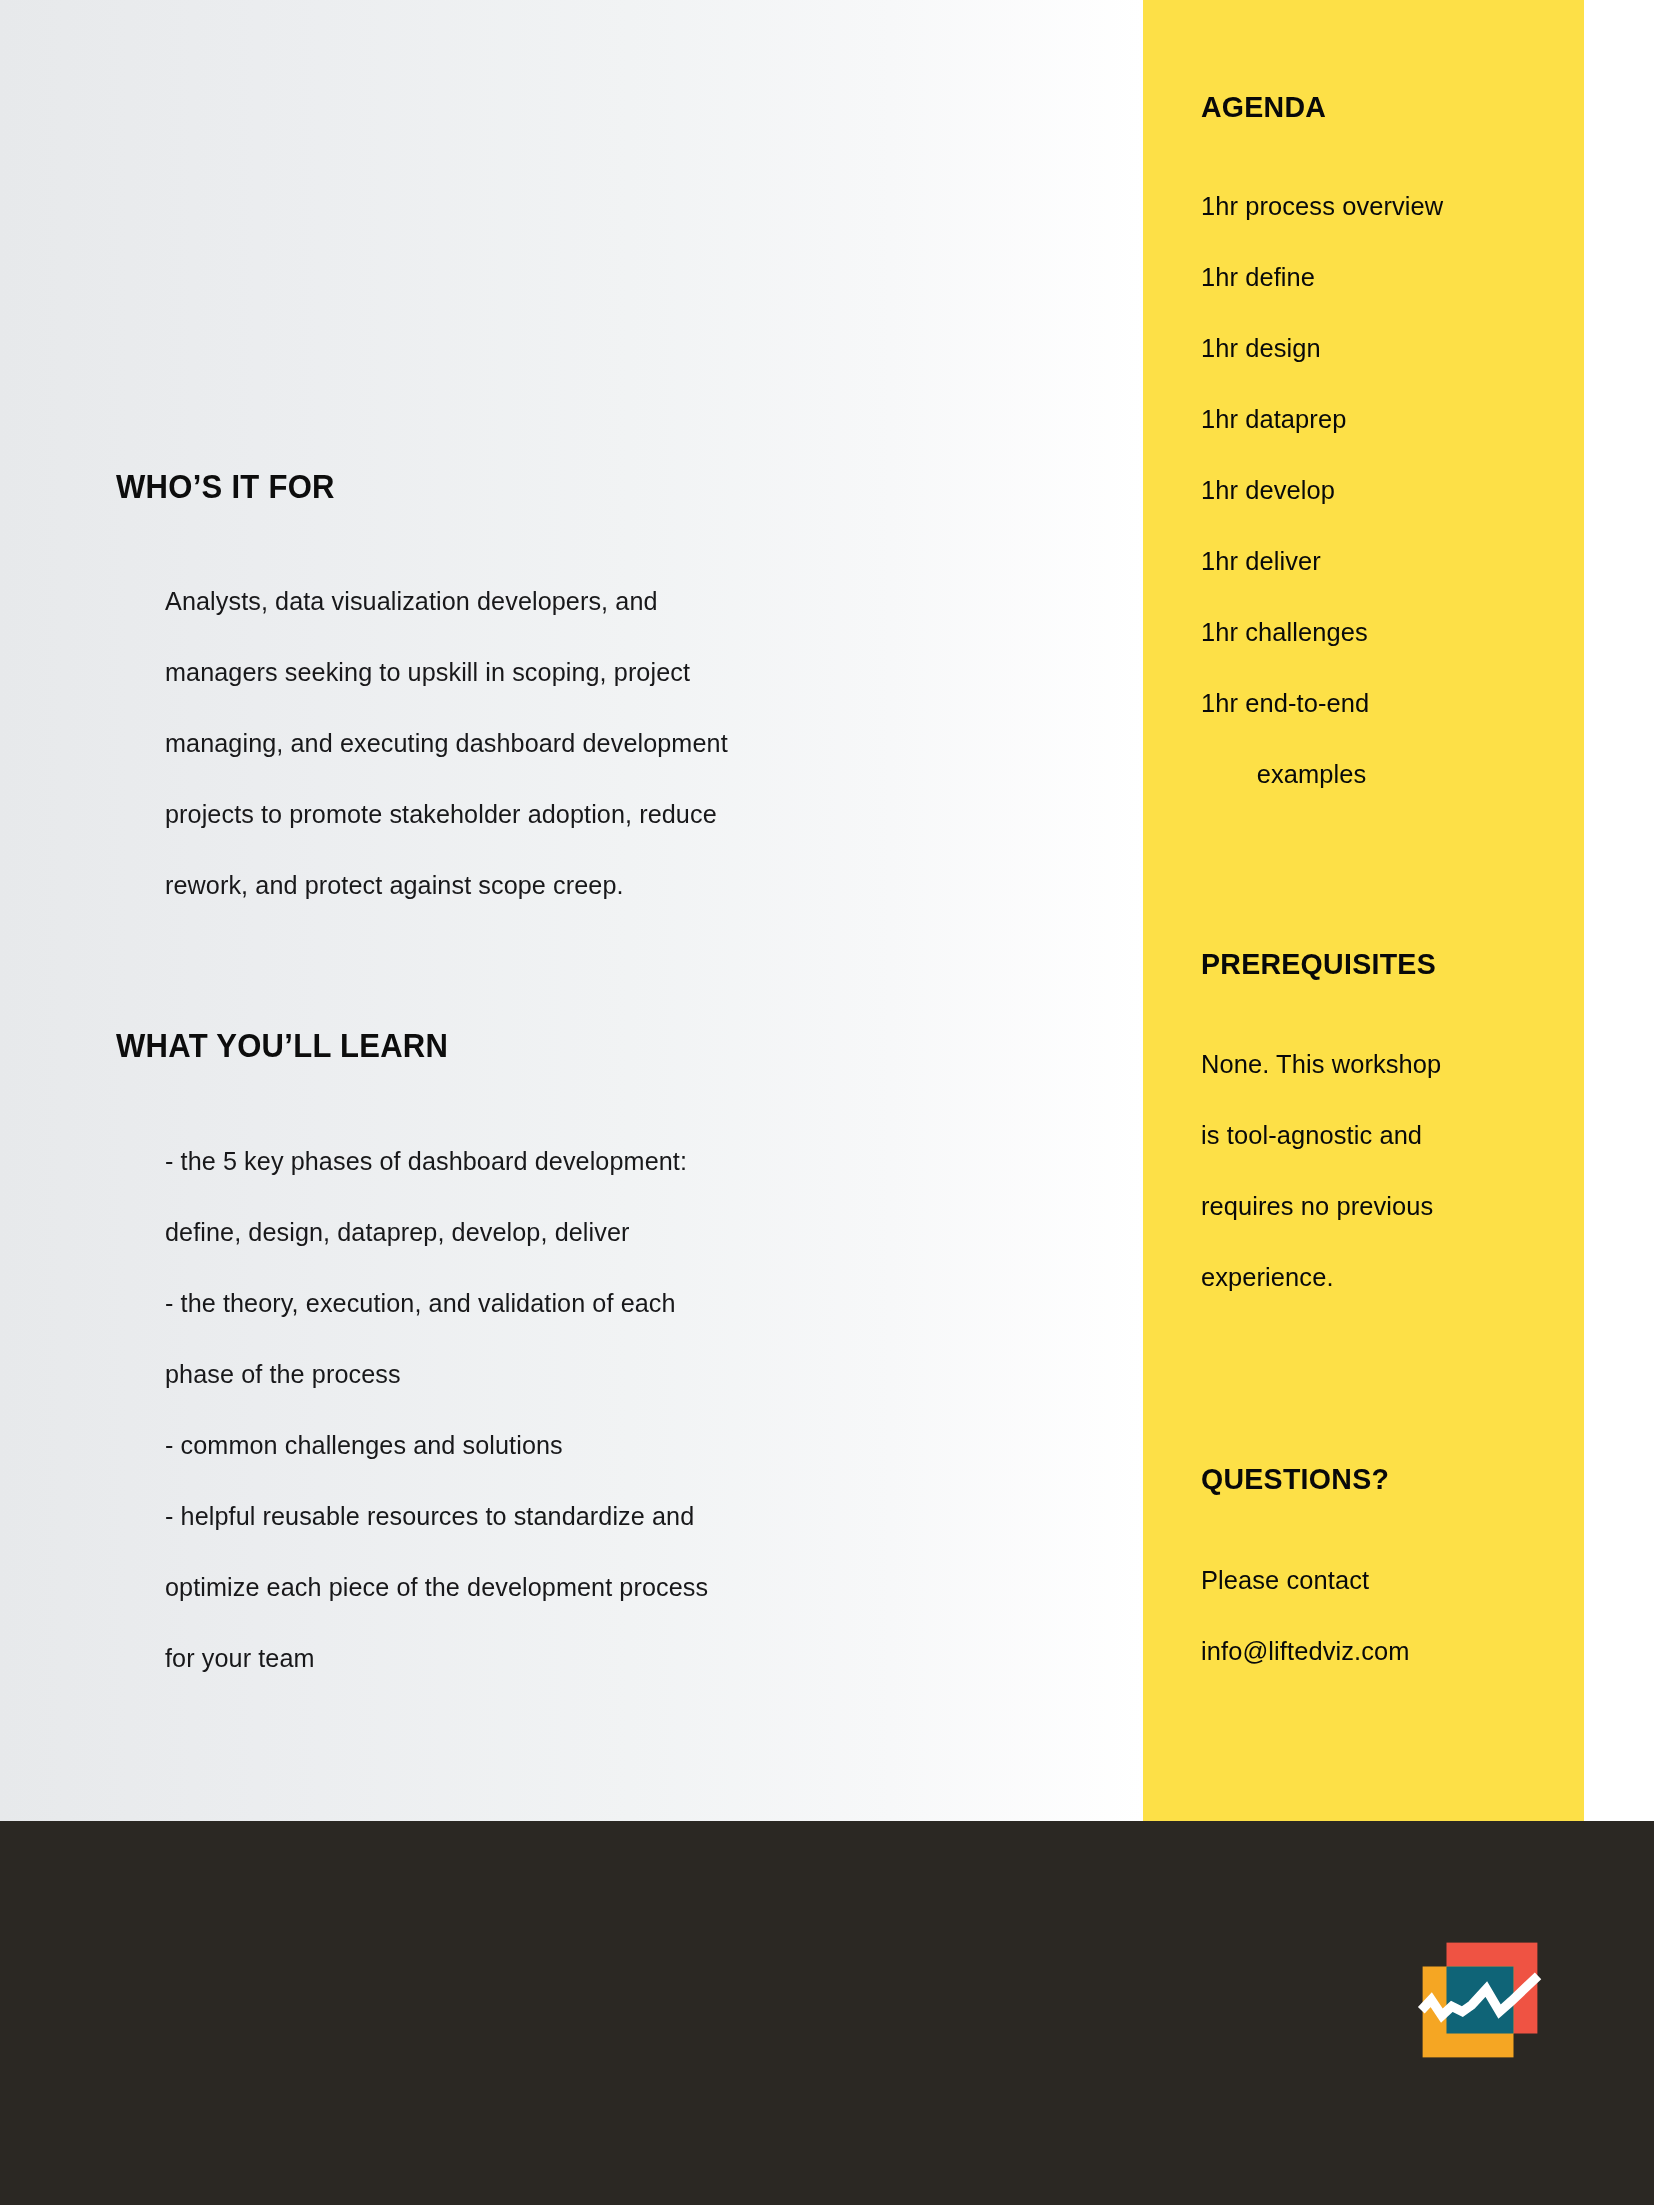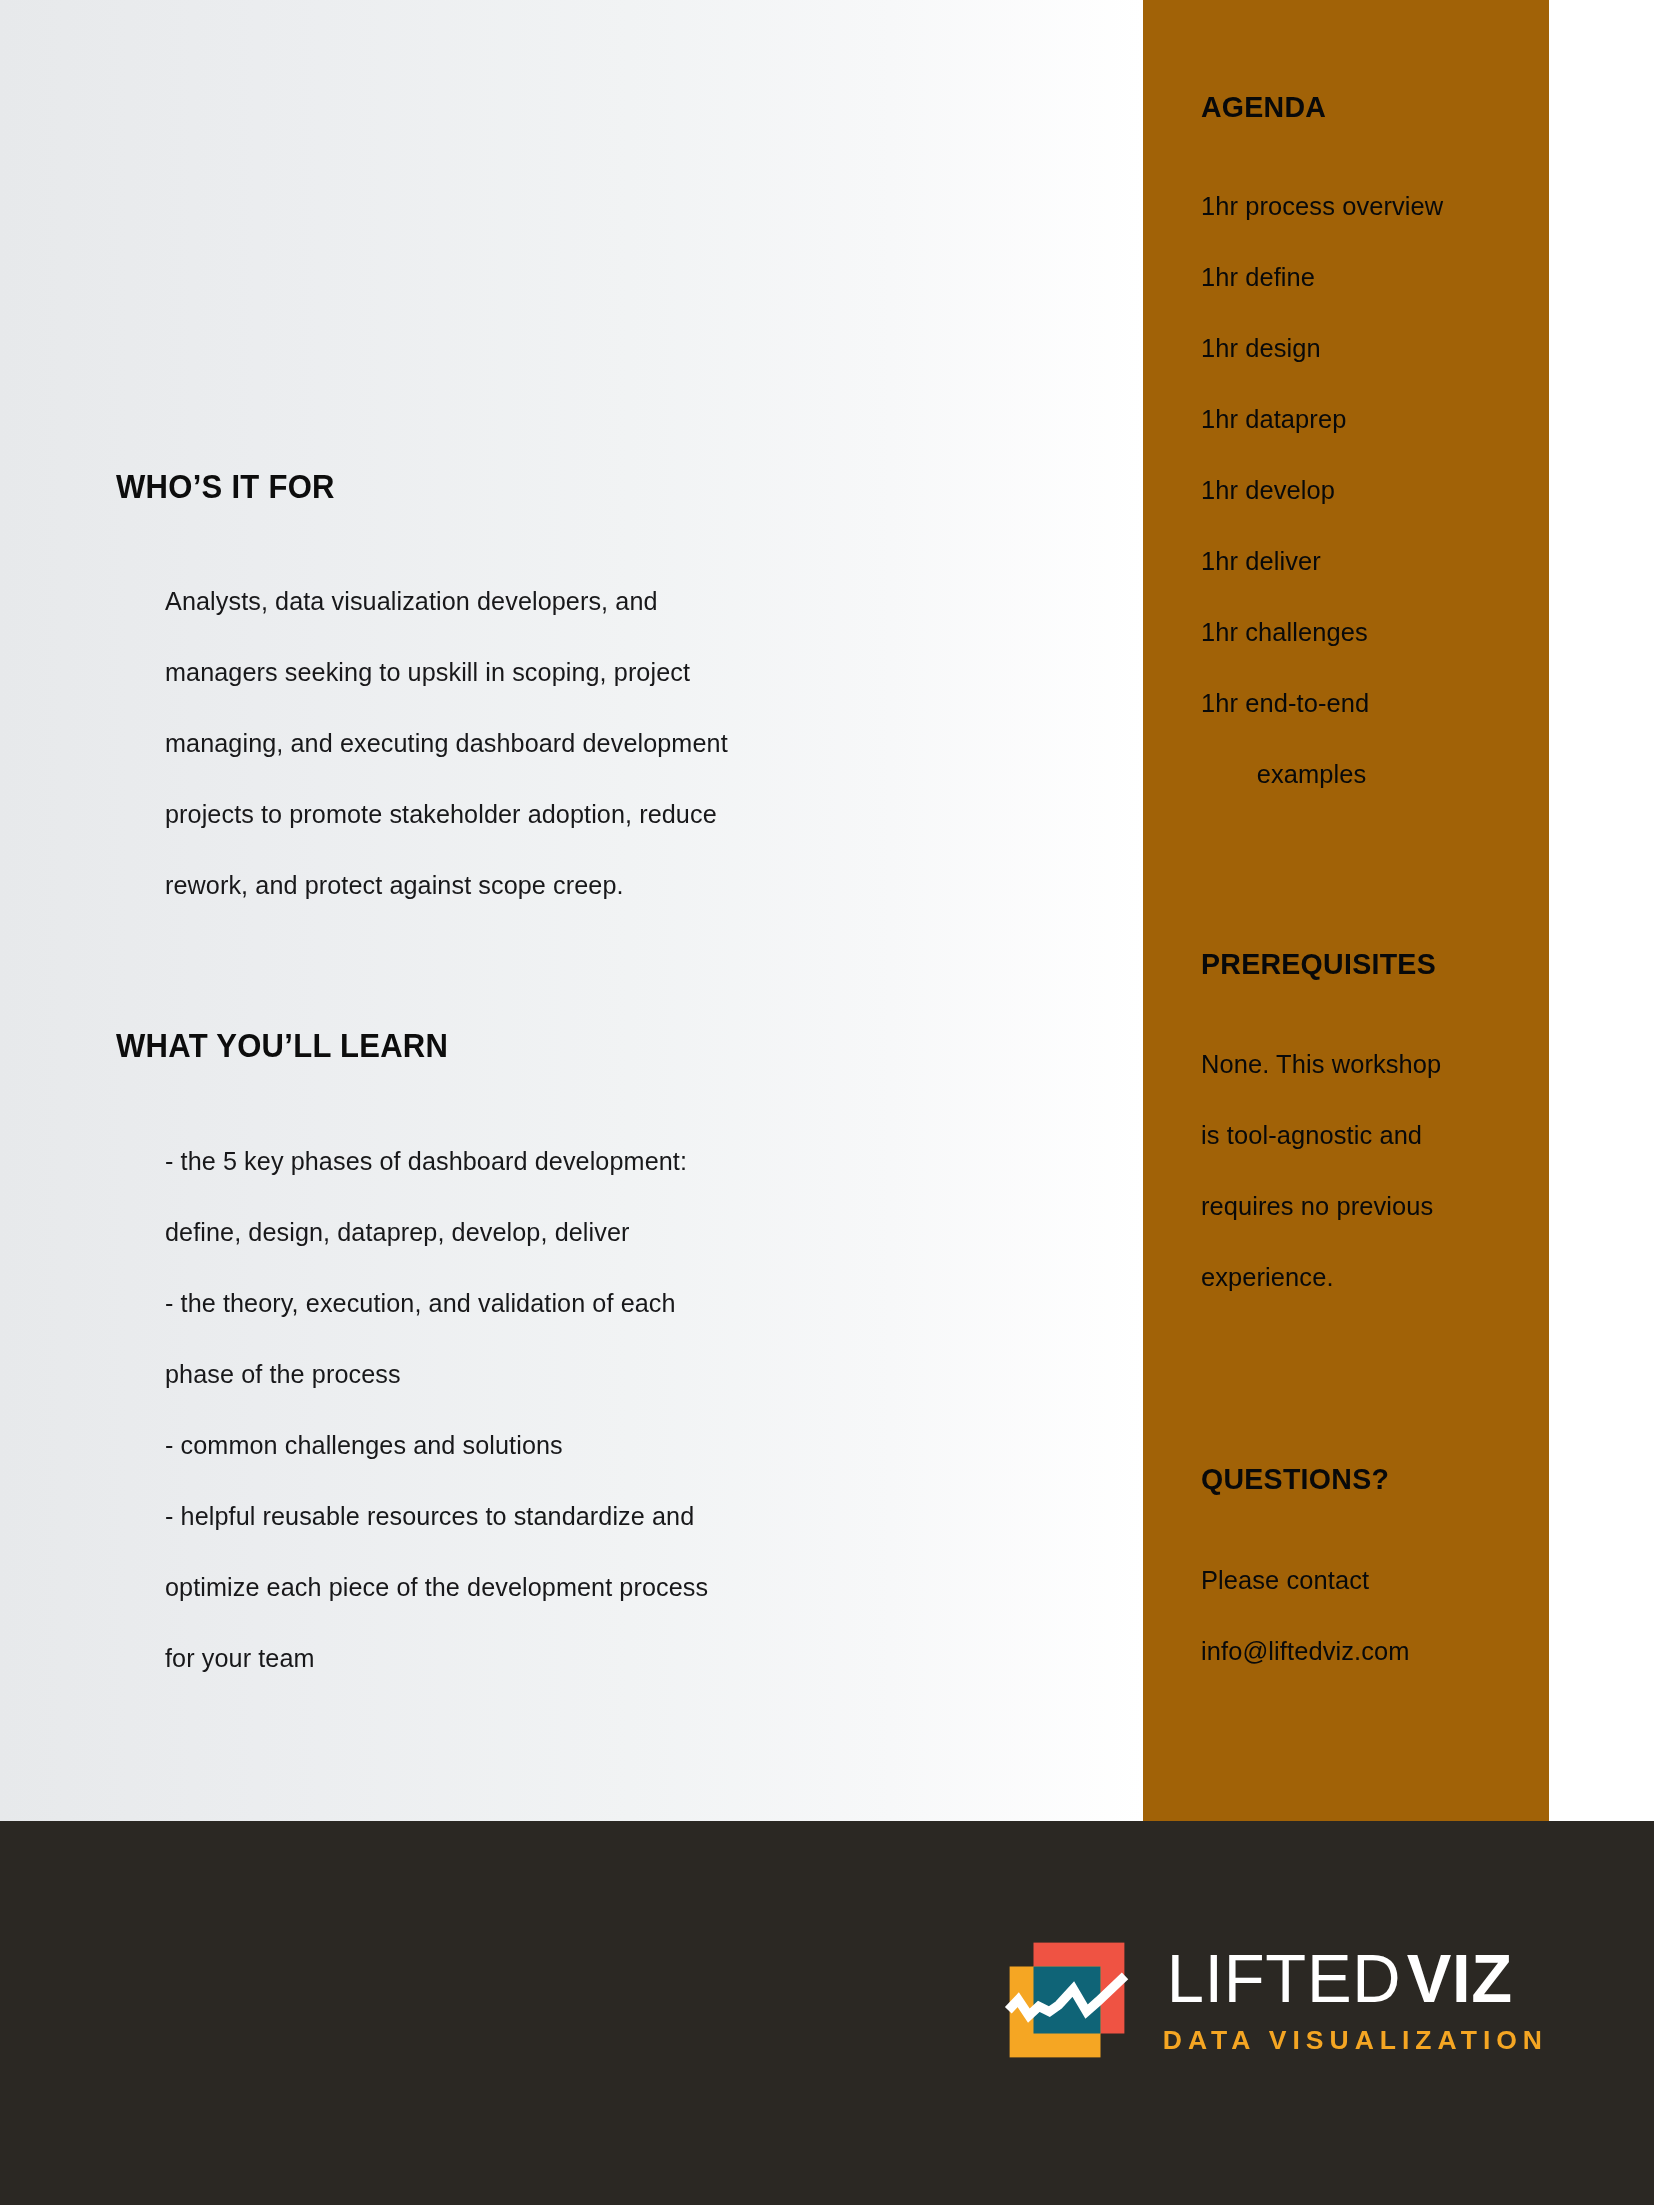--- a/index.html
+++ b/index.html
@@ -83,23 +83,23 @@
   }
   #who-body { left: 165px; top: 566px; width: 873px; }
   #learn-body { left: 165px; top: 1126px; width: 873px; }
   .body-block p { margin: 0; white-space: nowrap; }
 
   
   #sidebar {
     position: absolute;
     left: 1143px;
     top: 0;
-    width: 406px;
+    width: 441px;
     height: 1821px;
-    background: #a16207;
+    background: #fde047;
   }
   .side-heading {
     position: absolute;
     font-family: "Liberation Sans Narrow", "Liberation Sans", sans-serif;
     font-weight: 700;
     font-size: 30px;
     letter-spacing: 0.3px;
     color: #08090a;
     transform: scaleX(0.95);
     transform-origin: left center;
@@ -266,26 +266,19 @@
           <rect x="52" y="16" width="137" height="137" fill="#ef5343"></rect>
 
           <rect x="16" y="52" width="137" height="137" fill="#f5a623"></rect>
 
           <rect x="52" y="52" width="101" height="101" fill="#0f6477"></rect>
 
           <polyline points="14,118 29,102 45,126 60,112 76,120 90,110 112,86 132,120 150,104 190,66" fill="none" stroke="#ffffff" stroke-width="14" stroke-linejoin="miter" stroke-linecap="butt"></polyline>
         </svg>
       </div>
 
-      <div id="logo-wordmark">
-        <div id="wordmark-row">
-          <span id="wm-lifted">LIFTED</span>
-          <span id="wm-viz">VIZ</span>
-        </div>
-        <div id="wm-tagline">DATA VISUALIZATION</div>
-      </div>
 
     </div>
 
   </div>
 
 </div>
 
 
 </body></html>

